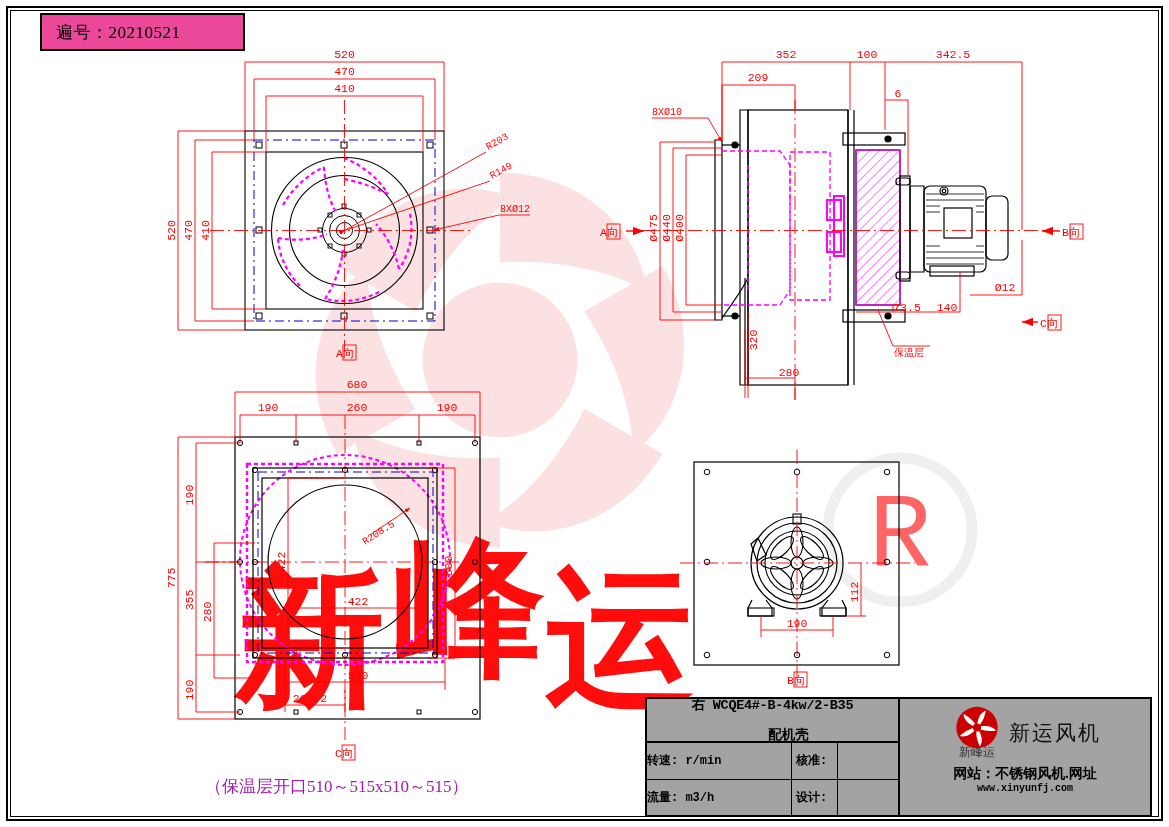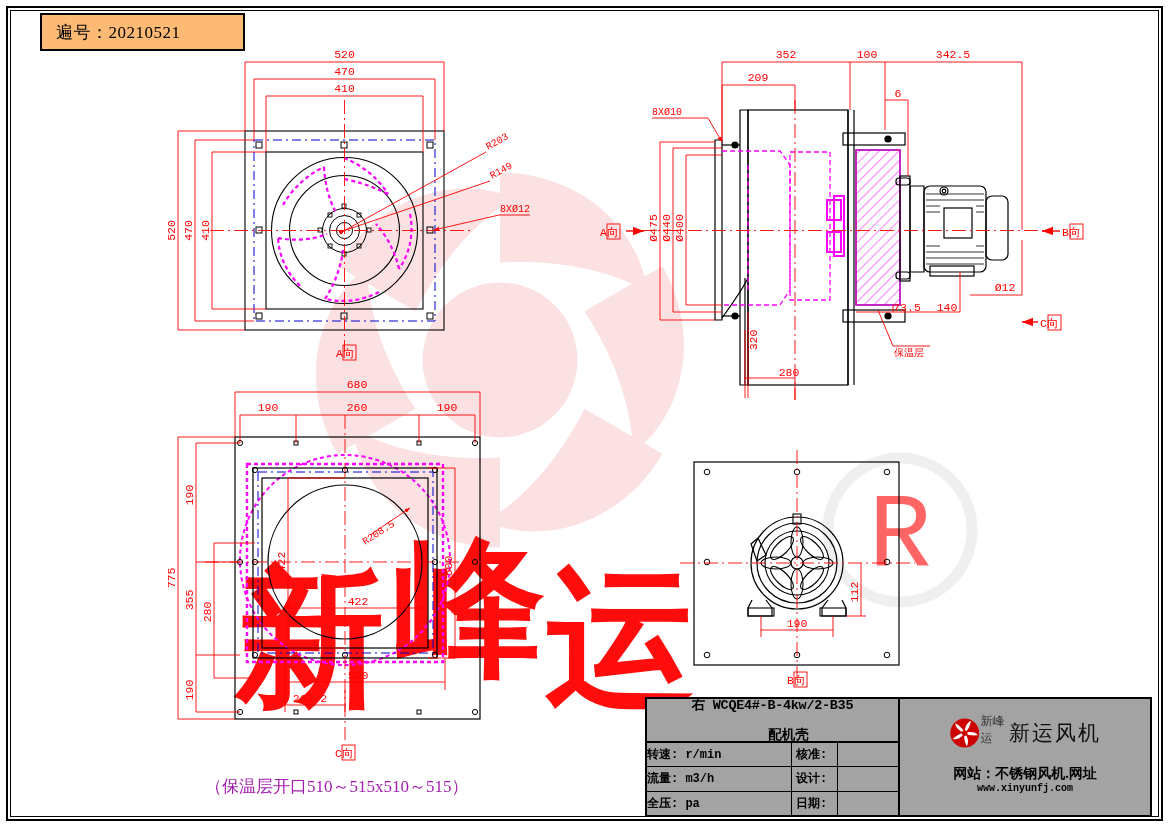--- a/index.html
+++ b/index.html
@@ -12,41 +12,41 @@
 
   
   #wm{position:absolute;left:0;top:0;width:1169px;height:827px;pointer-events:none;}
   #wm svg{position:absolute;left:0;top:0;}
 
   
   #draw{position:absolute;left:0;top:0;width:1169px;height:827px;}
 
   
   .codebox{position:absolute;left:40px;top:13px;width:205px;height:38px;border:2px solid #000;box-sizing:border-box;
-           display:flex;align-items:center;padding-left:14px;font-size:17px;color:#000;background:#fdba74;
+           display:flex;align-items:center;padding-left:14px;font-size:17px;color:#000;background:#ec4899;
            font-family:"Liberation Serif",serif;letter-spacing:.5px;}
 
   
   .tblock{position:absolute;left:645px;top:697px;width:507px;height:120px;border:2px solid #000;box-sizing:border-box;
           background:#a3a3a3;display:flex;}
   .tb-left{width:253px;border-right:2px solid #000;box-sizing:border-box;display:flex;flex-direction:column;}
   .tb-title{height:44px;border-bottom:2px solid #000;box-sizing:border-box;display:flex;flex-direction:column;
             align-items:center;justify-content:center;font-weight:bold;font-family:"Liberation Mono",monospace;}
   .tb-title .l1{font-size:13.5px;letter-spacing:-.3px;white-space:nowrap;}
   .tb-title .l2{font-size:13.5px;margin-top:12px;padding-left:32px;}
   .tb-row{flex:1;display:flex;border-bottom:1.6px solid #000;box-sizing:border-box;}
   .tb-row:last-child{border-bottom:none;}
   .tb-c1{flex:1;border-right:1.6px solid #000;box-sizing:border-box;display:flex;align-items:center;padding-left:0;
          font-size:12px;font-weight:bold;font-family:"Liberation Mono",monospace;}
   .tb-c2{width:46px;border-right:1.6px solid #000;box-sizing:border-box;display:flex;align-items:center;padding-left:4px;
          font-size:12px;font-weight:bold;font-family:"Liberation Mono",monospace;}
   .tb-c3{width:60px;box-sizing:border-box;}
   .tb-right{flex:1;position:relative;display:flex;flex-direction:column;align-items:center;justify-content:flex-start;}
   .brandrow{display:flex;align-items:center;margin-top:6px;}
-  .logo-wrap{position:relative;width:56px;height:56px;display:flex;flex-direction:row;align-items:center;}
+  .logo-wrap{position:relative;width:56px;height:56px;display:flex;flex-direction:column;align-items:center;}
   .brandname{font-size:21px;color:#111;letter-spacing:2px;margin-left:4px;font-family:"DejaVu Sans",sans-serif;}
   .subbrand{font-size:12px;color:#333;margin-top:-6px;font-family:"DejaVu Sans",sans-serif;}
   .weburl{margin-top:4px;text-align:center;font-family:"Liberation Mono",monospace;font-weight:bold;}
   .weburl .w1{font-size:14px;color:#000;font-family:Liberation Serif, serif;}
   .weburl .w2{font-size:10px;color:#000;}
 
   
   .note{position:absolute;left:205px;top:775px;font-size:17px;color:#a21caf;white-space:nowrap;
         font-family:"Liberation Serif",serif;}
 
@@ -530,25 +530,20 @@
         <span class="l2">配机壳</span>
       </div>
       <div class="tb-row">
         <div class="tb-c1">转速: r/min</div>
         <div class="tb-c2">核准:</div>
         <div class="tb-c3"></div>
       </div>
       <div class="tb-row">
         <div class="tb-c1">流量: m3/h</div>
         <div class="tb-c2">设计:</div>
-        <div class="tb-c3"></div>
-      </div>
-      <div class="tb-row">
-        <div class="tb-c1">全压: pa</div>
-        <div class="tb-c2">日期:</div>
         <div class="tb-c3"></div>
       </div>
     </div>
     <div class="tb-right">
       <div class="brandrow">
         <div class="logo-wrap">
           <svg width="46" height="46" viewBox="0 0 100 100">
             <circle cx="50" cy="50" r="46" fill="#cc0000"></circle>
             <g fill="#ffffff">
               <path d="M50,50 C50,30 58,16 70,12 C66,28 62,40 50,50 Z"></path>

